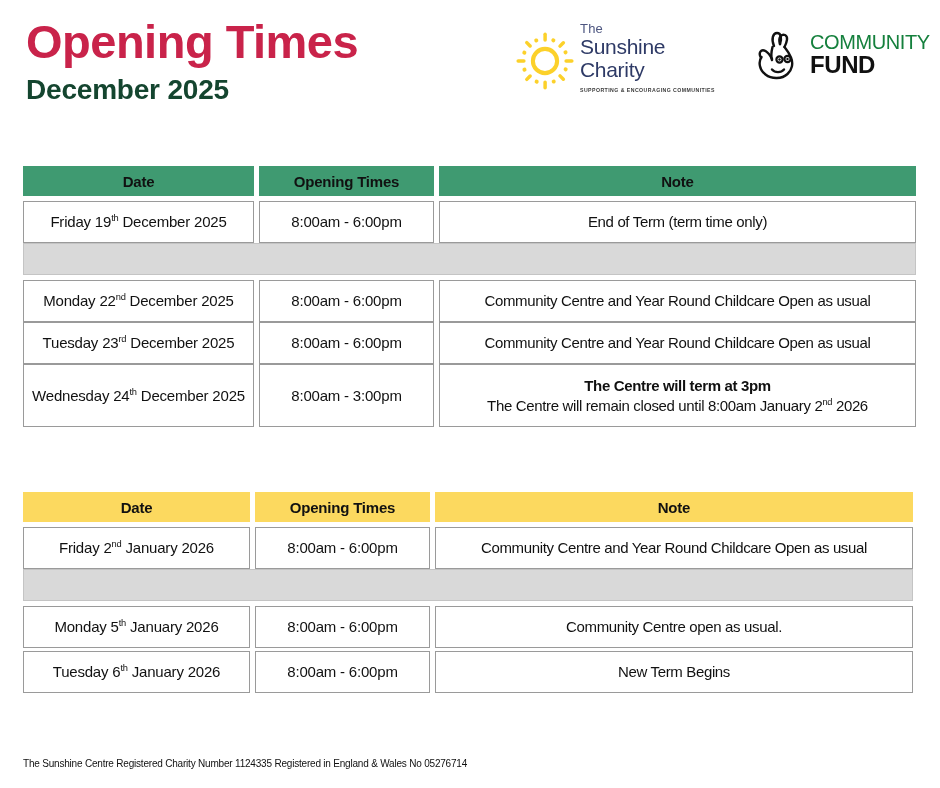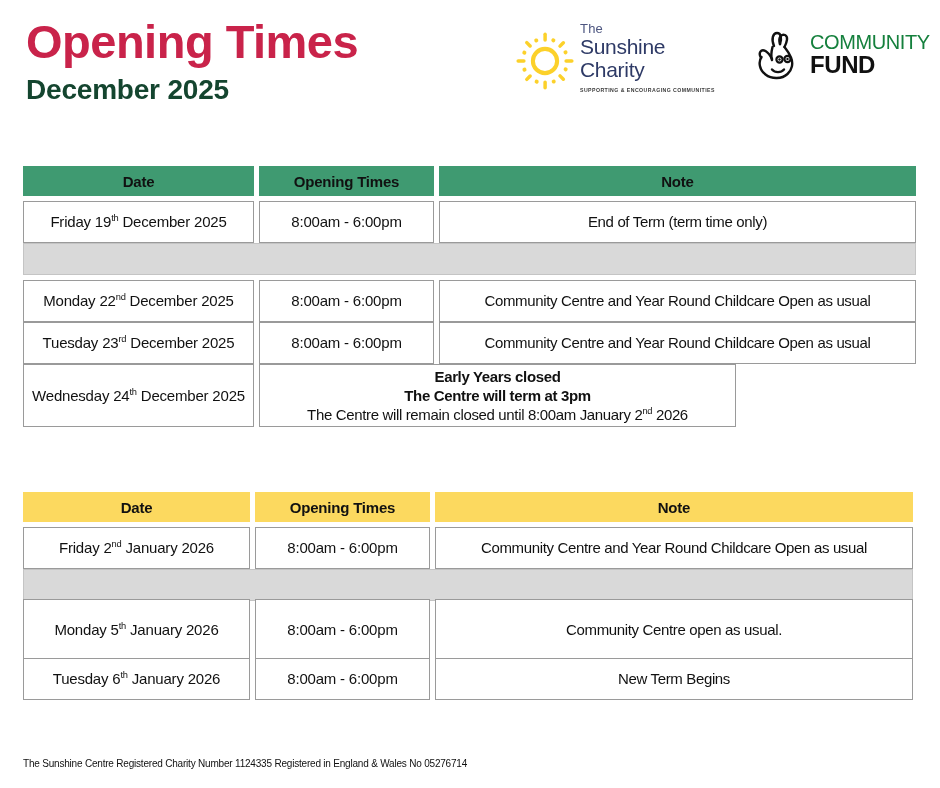--- a/index.html
+++ b/index.html
@@ -108,21 +108,21 @@
   .december .col-time  { width: 175px; margin-right: 5px; }
   .december .col-note  { width: 477px; }
 
   
   .january .col-date  { width: 227px; margin-right: 5px; }
   .january .col-time  { width: 175px; margin-right: 5px; }
   .january .col-note  { width: 478px; }
 
   .r-h40 { height: 37px; }
   .r-h70 { height: 63px; }
-  .r-h52 { height: 47px; align-items: center; }
+  .r-h52 { height: 40px; }
 
   .bold-line { font-weight: bold; display: block; }
   sup { font-size: 0.62em; vertical-align: super; line-height: 0; }
 
   
   .footer {
     position: absolute; left: 23px; top: 758px;
     font-size: 10px; color: #111111; letter-spacing: -0.2px;
     white-space: nowrap;
   }
@@ -233,23 +233,23 @@
           <div class="cell note col-note">
             <div class="cell-inner">
               <div>Community Centre and Year Round Childcare Open as usual</div>
             </div>
           </div>
         </div>
         <div class="trow data-row r-h70">
           <div class="cell col-date">
             <span>Wednesday 24<sup>th</sup> December 2025</span>
           </div>
-          <div class="cell note col-note">
-            <div class="cell-inner">
-              <div class="bold-line">Early Years closed</div>
+          <div class="cell col-time">8:00am - 3:00pm</div>
+          <div class="cell note col-note">
+            <div class="cell-inner">
               <div class="bold-line">The Centre will term at 3pm</div>
               <div>The Centre will remain closed until 8:00am January 2<sup>nd</sup> 2026</div>
             </div>
           </div>
         </div>
       </div>
   </div>
 
   <div class="sched-table january">
     <div class="trow hdr-row">

